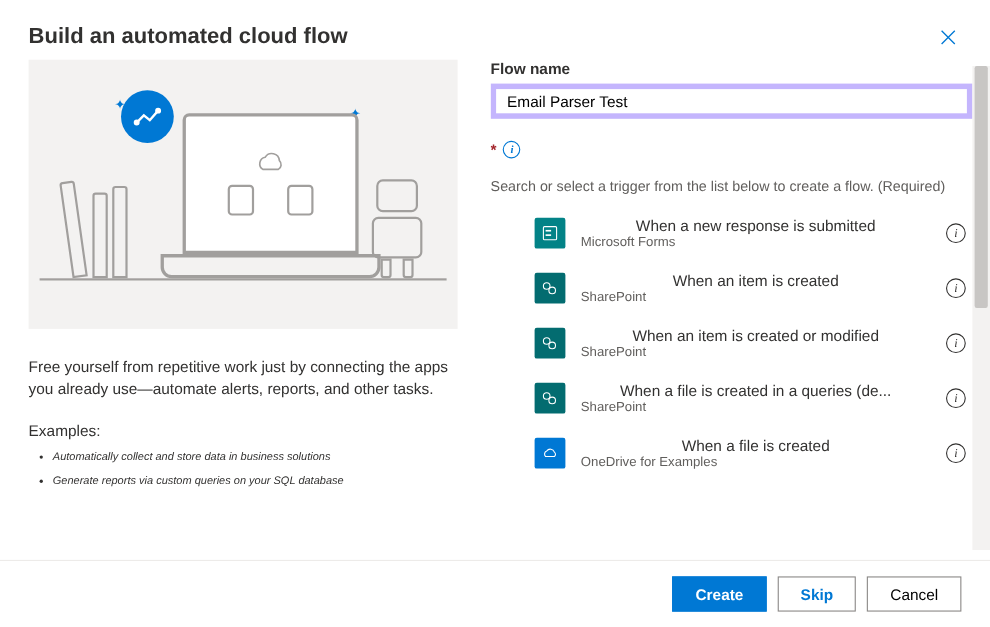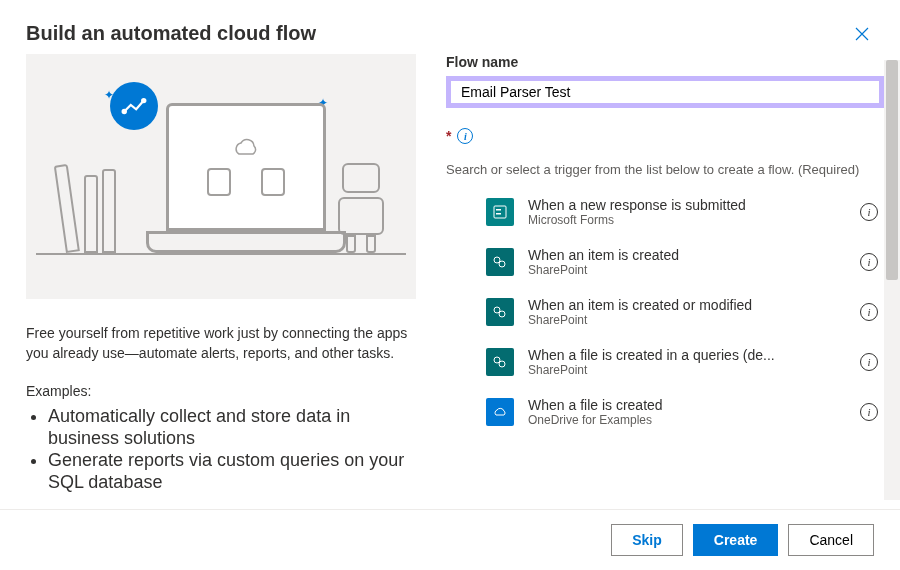--- a/index.html
+++ b/index.html
@@ -138,22 +138,23 @@
       line-height: 20px;
       color: #323130;
       margin-bottom: 20px;
     }
     .examples-label {
       font-size: 14px;
       margin-bottom: 6px;
     }
     .examples {
       padding-left: 22px;
-      font-size: 18px;
+      font-size: 10px;
       line-height: 22px;
+      font-style: italic;
     }
     .right {
       flex: 1;
       padding-right: 10px;
       display: flex;
       flex-direction: column;
       overflow: hidden;
     }
     .field-label {
       font-size: 14px;
@@ -226,20 +227,21 @@
       color: #fff;
       flex-shrink: 0;
     }
     .trigger-text { flex: 1; min-width: 0; }
     .trigger-name {
       font-size: 14px;
       color: #323130;
       white-space: nowrap;
       overflow: hidden;
       text-overflow: ellipsis;
+      text-align: center;
     }
     .trigger-source {
       font-size: 12px;
       color: #605e5c;
     }
     .trigger-info {
       width: 18px; height: 18px;
       border: 1px solid #323130;
       border-radius: 50%;
       display: flex; align-items: center; justify-content: center;
@@ -430,21 +432,21 @@
             <div class="trigger-name">When a file is created</div>
             <div class="trigger-source">OneDrive for Examples</div>
           </div>
           <div class="trigger-info">i</div>
         </div>
       </div>
     </div>
   </div>
 
   <div class="footer">
+    <button class="btn btn-primary">Create</button>
     <button class="btn btn-skip">Skip</button>
-    <button class="btn btn-primary">Create</button>
     <button class="btn">Cancel</button>
   </div>
 </div>
 
 <div class="scrollbar">
   <div class="scrollbar-thumb"></div>
 </div>
 
 </body></html>

